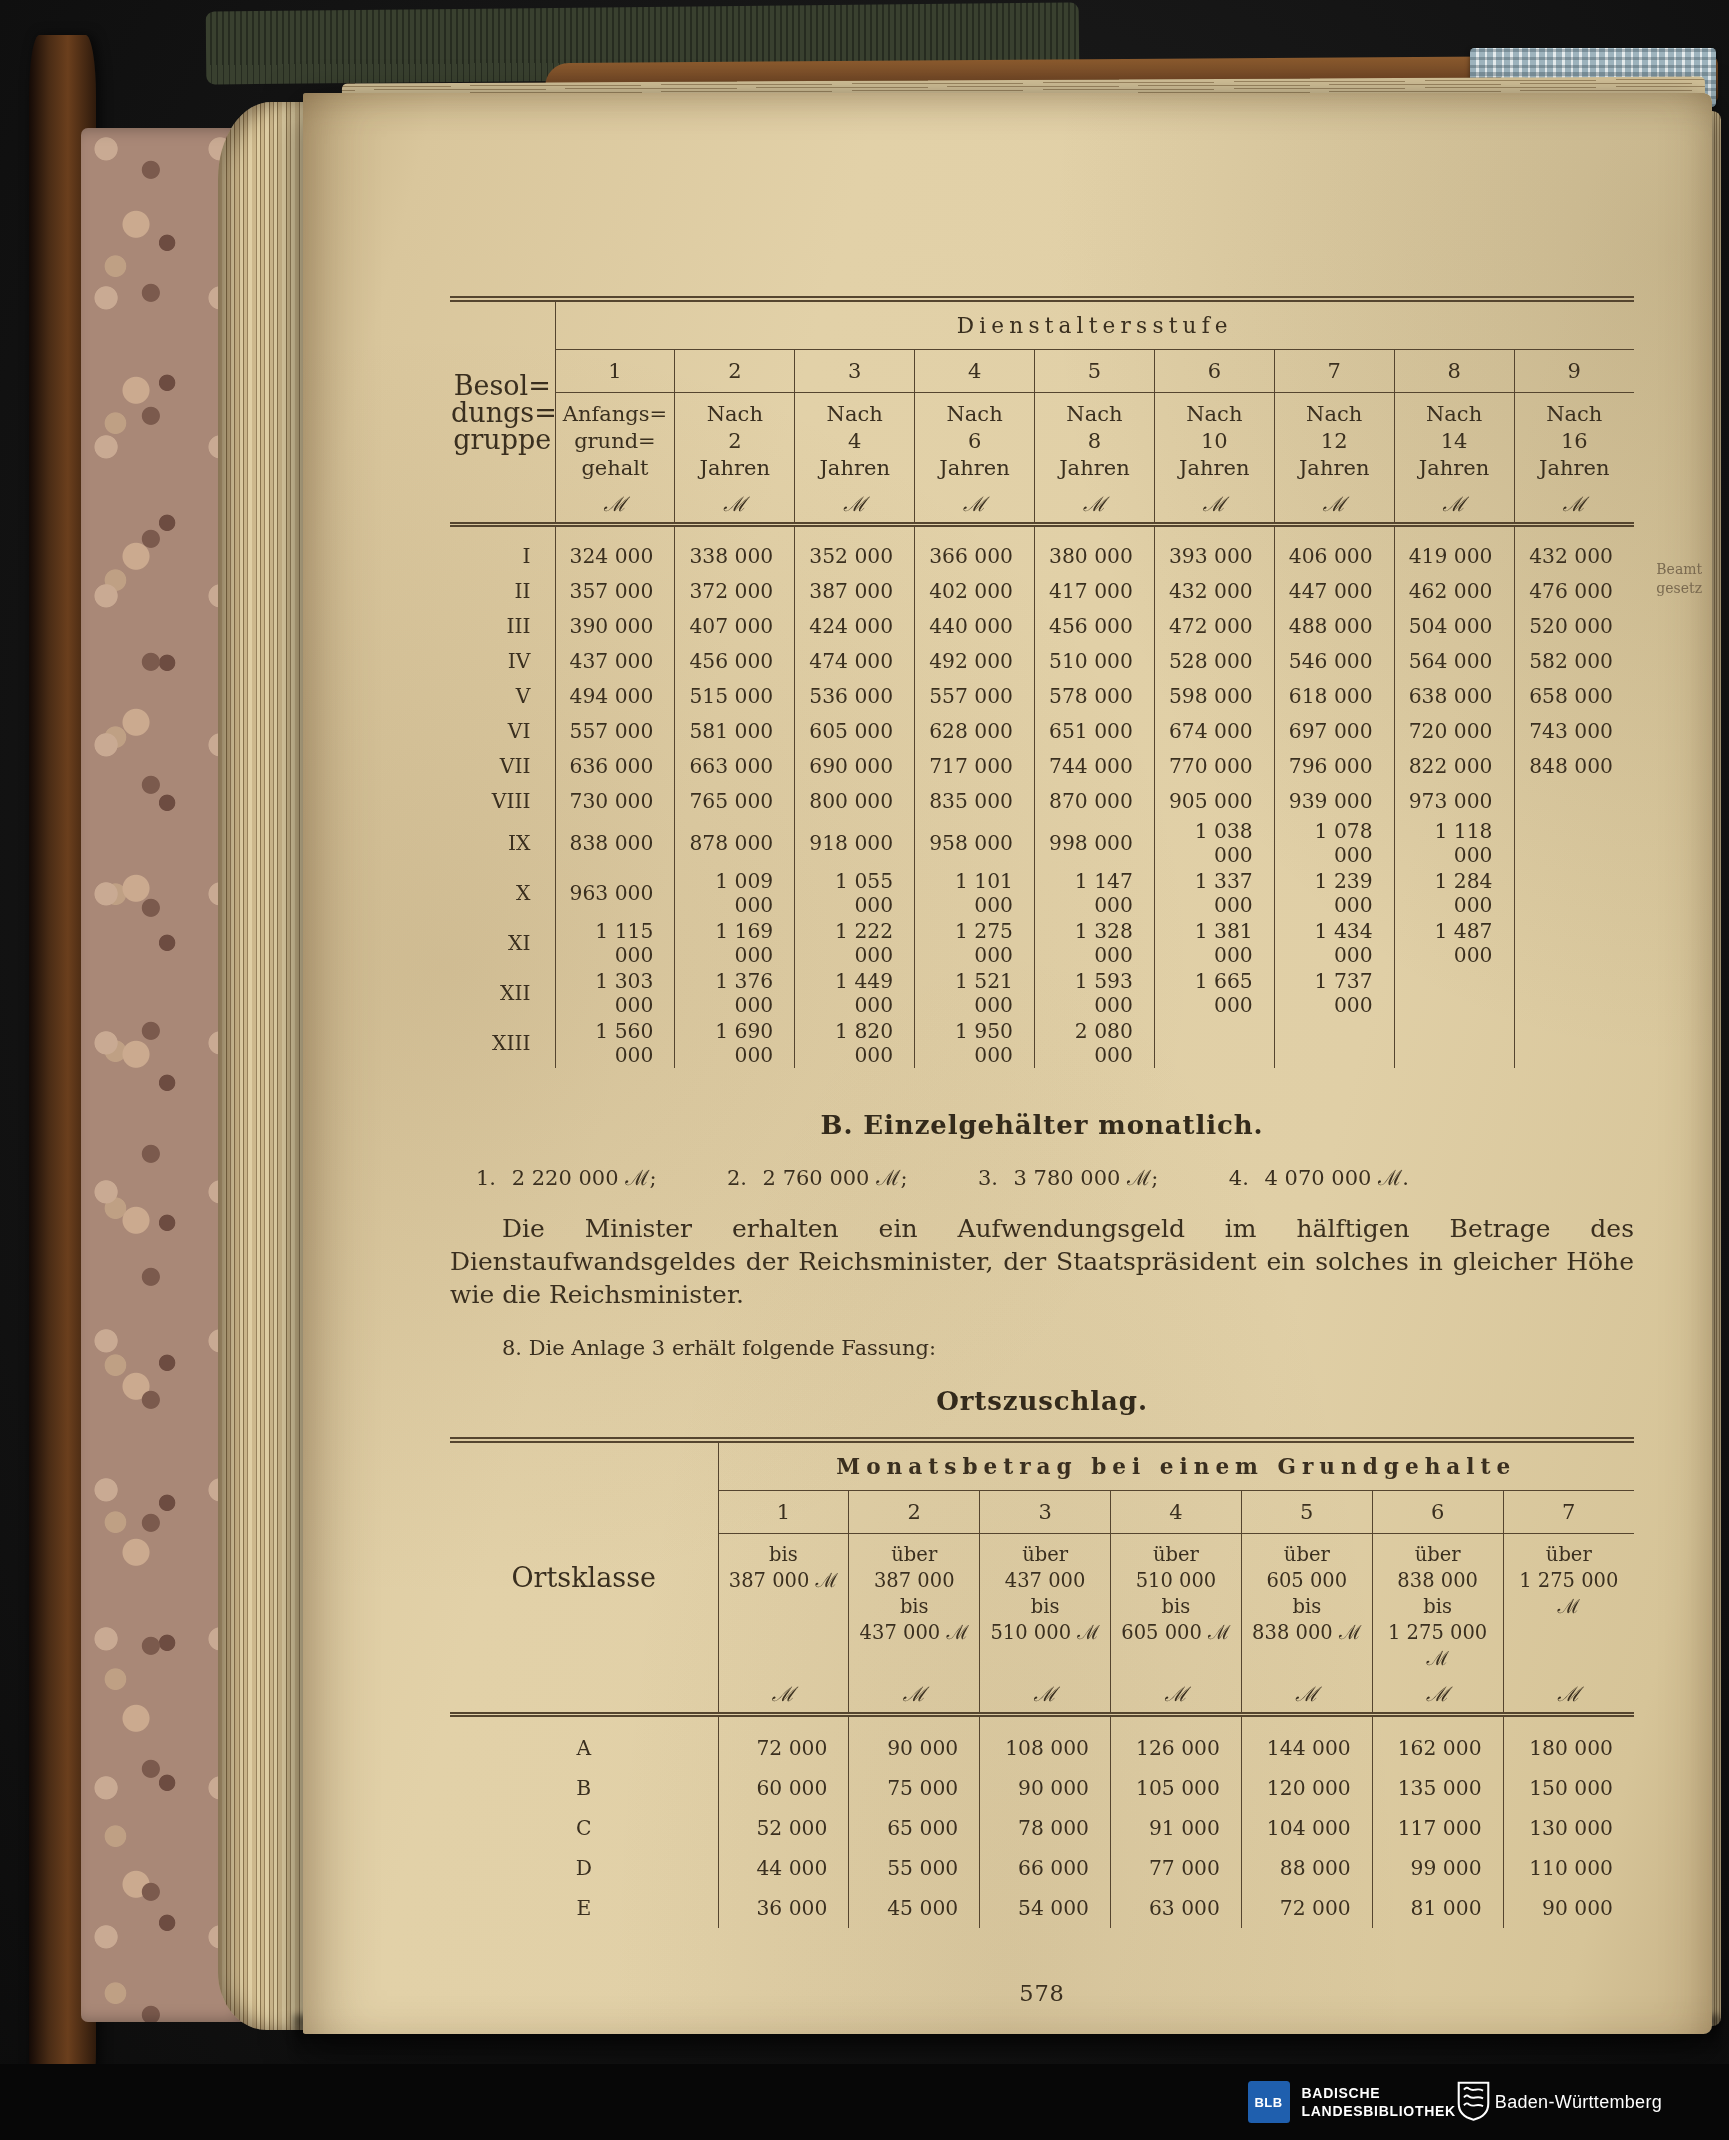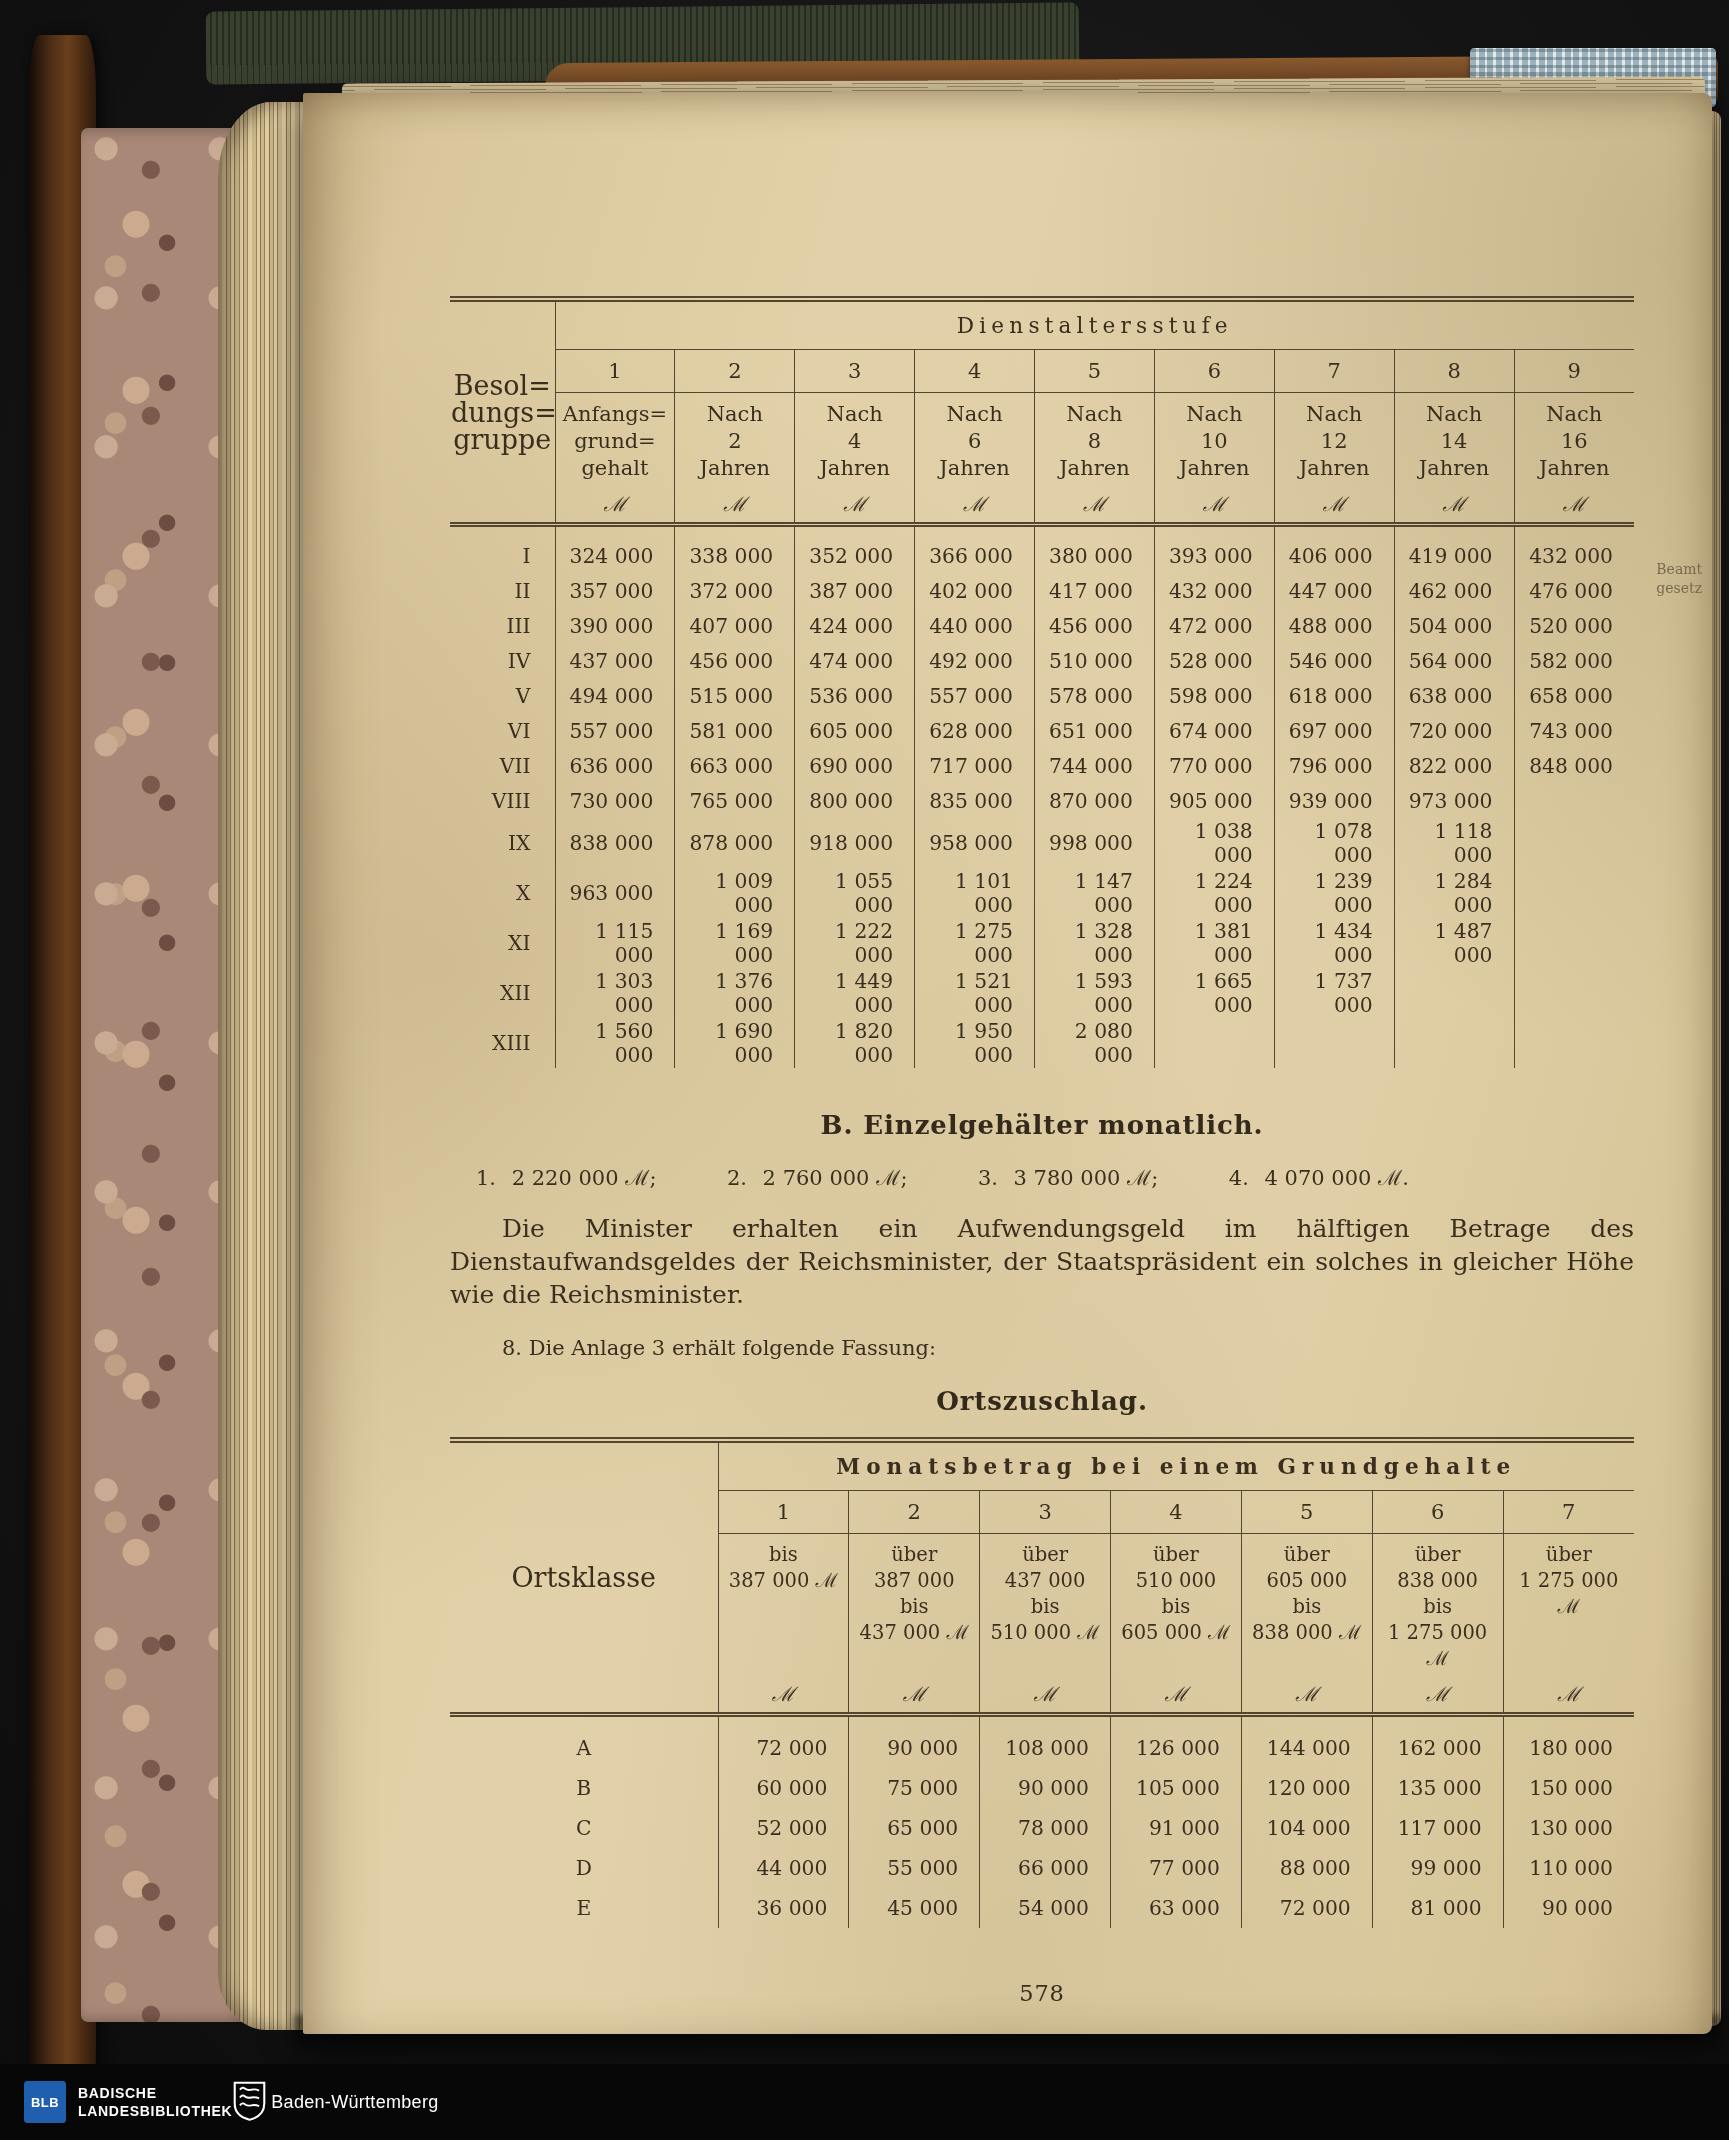--- a/index.html
+++ b/index.html
@@ -115,21 +115,21 @@
   .body-par{margin-top:21px;font-size:25px;line-height:33px;text-align:justify;text-indent:52px;}
   .item8{margin-top:22.5px;font-size:21px;padding-left:52px;}
   .orts-title{margin-top:26px;}
   .tb{margin-top:21px;}
   .ta{margin-top:26px;}
   .page-number{margin-top:52px;text-align:center;font-size:22.5px;letter-spacing:0.9px;}
   .margin-note{position:absolute;right:1.7px;top:467px;width:54px;overflow:hidden;font-size:14px;line-height:19px;color:#7a6a50;}
   
   .footer-bar{
     position:absolute;z-index:5;left:0;bottom:0;width:1729px;height:76px;background:#070707;
-    display:flex;align-items:center;justify-content:flex-start;
+    display:flex;align-items:center;justify-content:flex-end;
     padding:0 67px 0 24px;box-sizing:border-box;
     font-family:"Liberation Sans", sans-serif;color:#fff;
   }
   .footer-left{display:flex;align-items:center;gap:12px;}
   .blb-square{width:42px;height:42px;border-radius:3.5px;background:#1f5fae;display:flex;align-items:center;justify-content:center;font-weight:bold;font-size:13px;letter-spacing:0.4px;}
   .lib-lines{font-weight:bold;font-size:14px;line-height:18px;letter-spacing:0.7px;}
   .footer-right{display:flex;align-items:center;gap:4px;}
   .state-label{font-size:18px;letter-spacing:0.3px;}
 </style>
 </head>
@@ -354,21 +354,21 @@
             <td class="">1 118 000</td>
             <td class=""></td>
           </tr>
           <tr>
             <th>X</th>
             <td class="first">963 000</td>
             <td class="">1 009 000</td>
             <td class="">1 055 000</td>
             <td class="">1 101 000</td>
             <td class="">1 147 000</td>
-            <td class="">1 224 000</td>
+            <td class="">1 337 000</td>
             <td class="">1 239 000</td>
             <td class="">1 284 000</td>
             <td class=""></td>
           </tr>
           <tr>
             <th>XI</th>
             <td class="first">1 115 000</td>
             <td class="">1 169 000</td>
             <td class="">1 222 000</td>
             <td class="">1 275 000</td>

